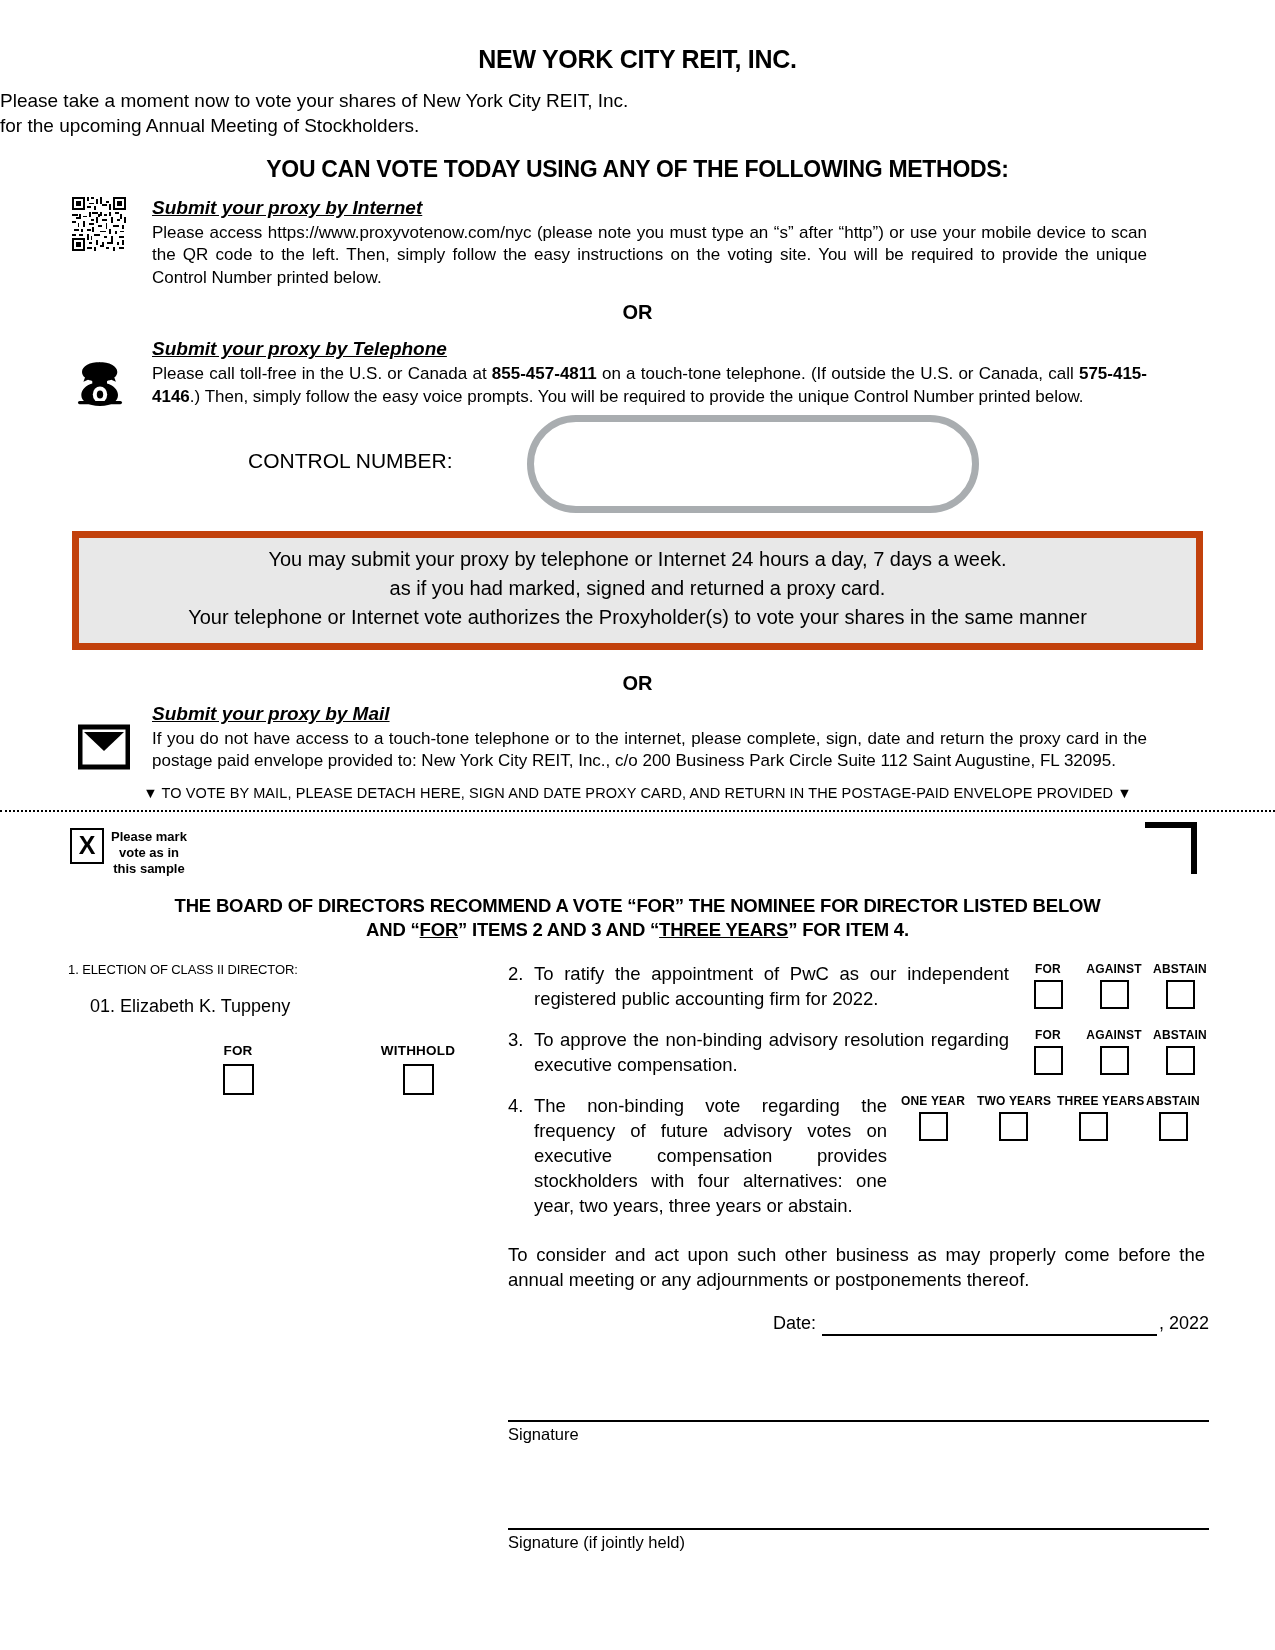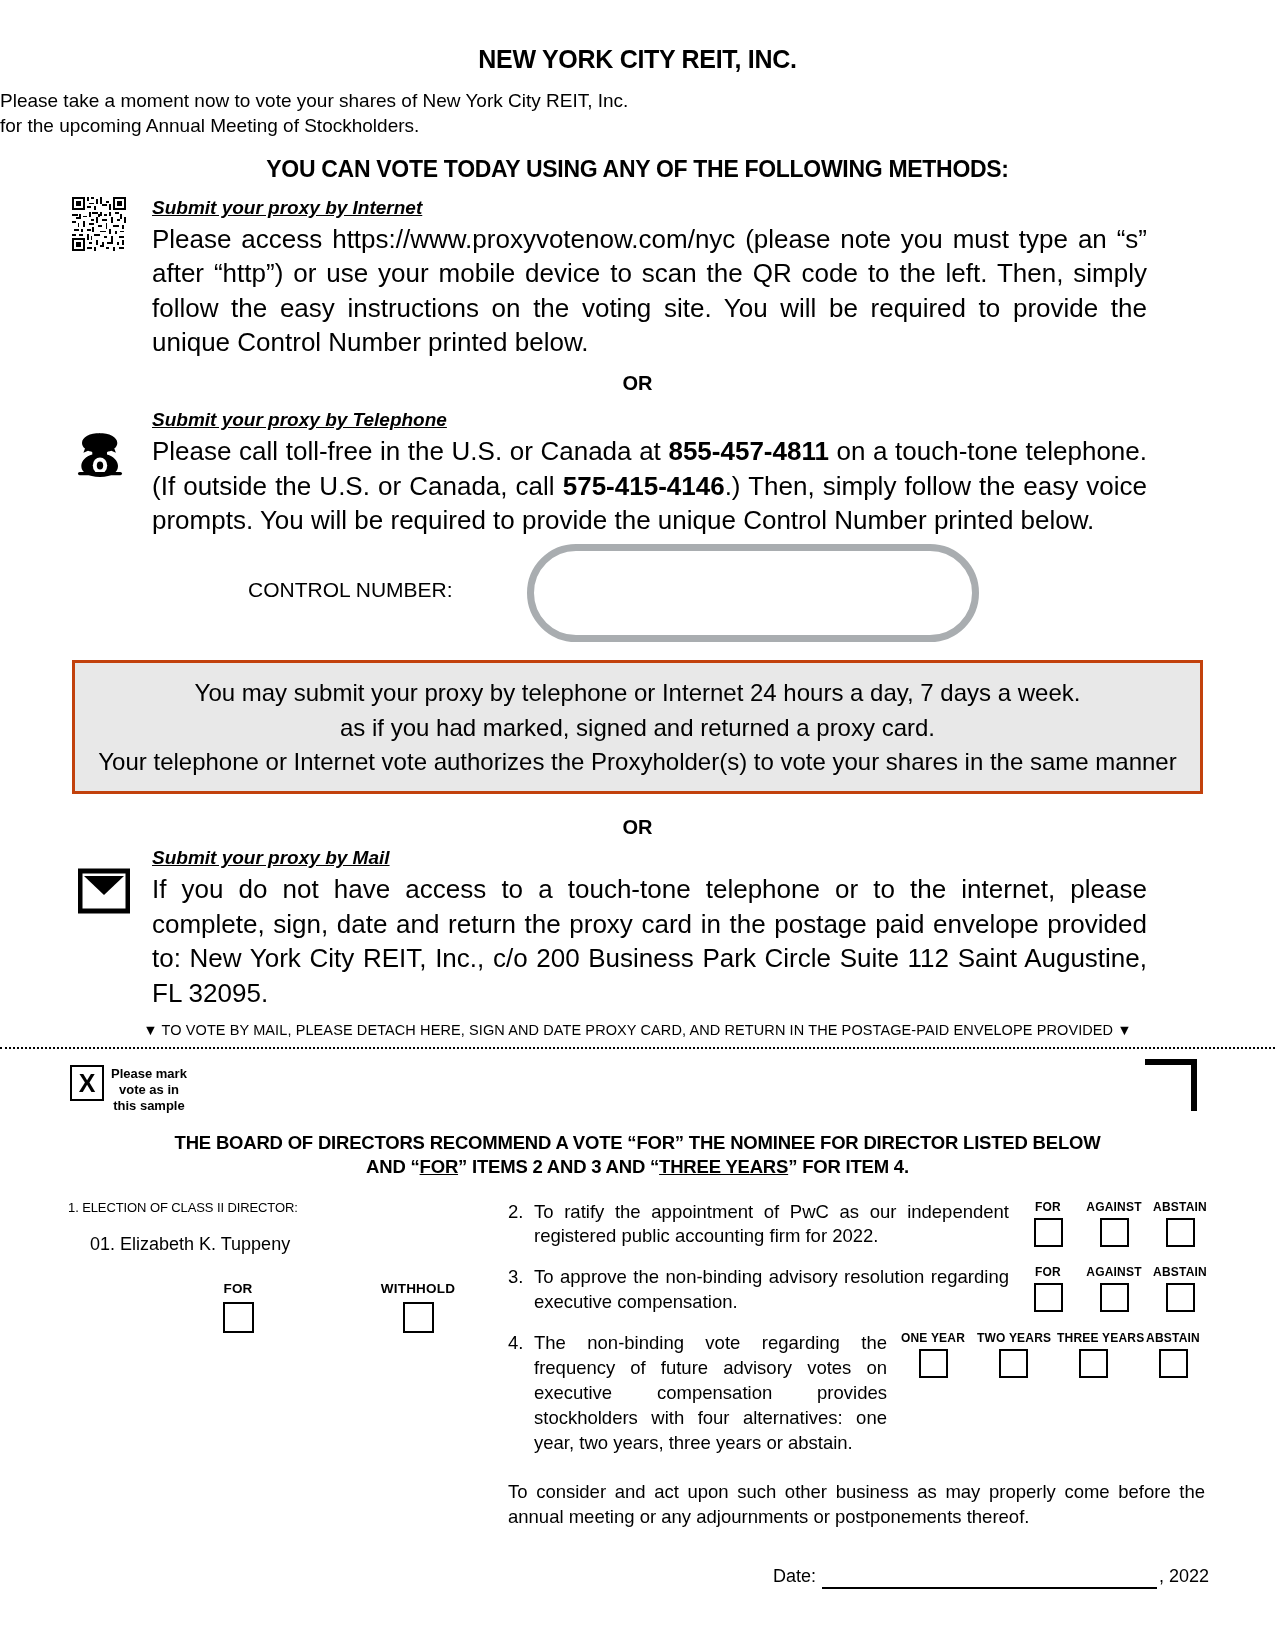--- a/index.html
+++ b/index.html
@@ -67,21 +67,21 @@
     margin-right: 128px;
   }
   .method-title {
     font-size: 19px;
     font-weight: bold;
     font-style: italic;
     text-decoration: underline;
     margin-bottom: 3px;
   }
   .method-text {
-    font-size: 26px;
+    font-size: 17px;
     line-height: 1.33;
     text-align: justify;
   }
   .or-sep {
     text-align: center;
     font-size: 20px;
     font-weight: bold;
     margin: 12px 0 8px 0;
   }
 
@@ -114,26 +114,26 @@
     height: 98px;
     border: 7px solid #a9adb0;
     border-radius: 49px;
     box-sizing: border-box;
     background: #ffffff;
   }
 
   
   .notice {
     margin: 8px 72px 0 72px;
-    border: 3px solid #c2410c;
+    border: 7px solid #c2410c;
     background: #e8e8e8;
     text-align: center;
-    font-size: 24px;
+    font-size: 20px;
     line-height: 1.45;
-    padding: 13px 10px 11px 10px;
+    padding: 7px 10px 11px 10px;
   }
 
   
   .detach-text {
     text-align: center;
     font-size: 14.5px;
     letter-spacing: 0.1px;
     margin-top: 12px;
   }
   .detach-rule {
@@ -277,21 +277,21 @@
 
   .other-biz {
     font-size: 18.5px;
     line-height: 1.35;
     text-align: justify;
     margin-top: 24px;
     padding-right: 4px;
   }
 
   .date-row {
-    margin-top: 36px;
+    margin-top: 20px;
     display: flex;
     align-items: flex-end;
     justify-content: flex-end;
     font-size: 18px;
     text-align: right;
   }
   .date-label { margin-right: 6px; padding-bottom: 2px;}
   .date-line {
     width: 335px;
     border-bottom: 2px solid #000;

